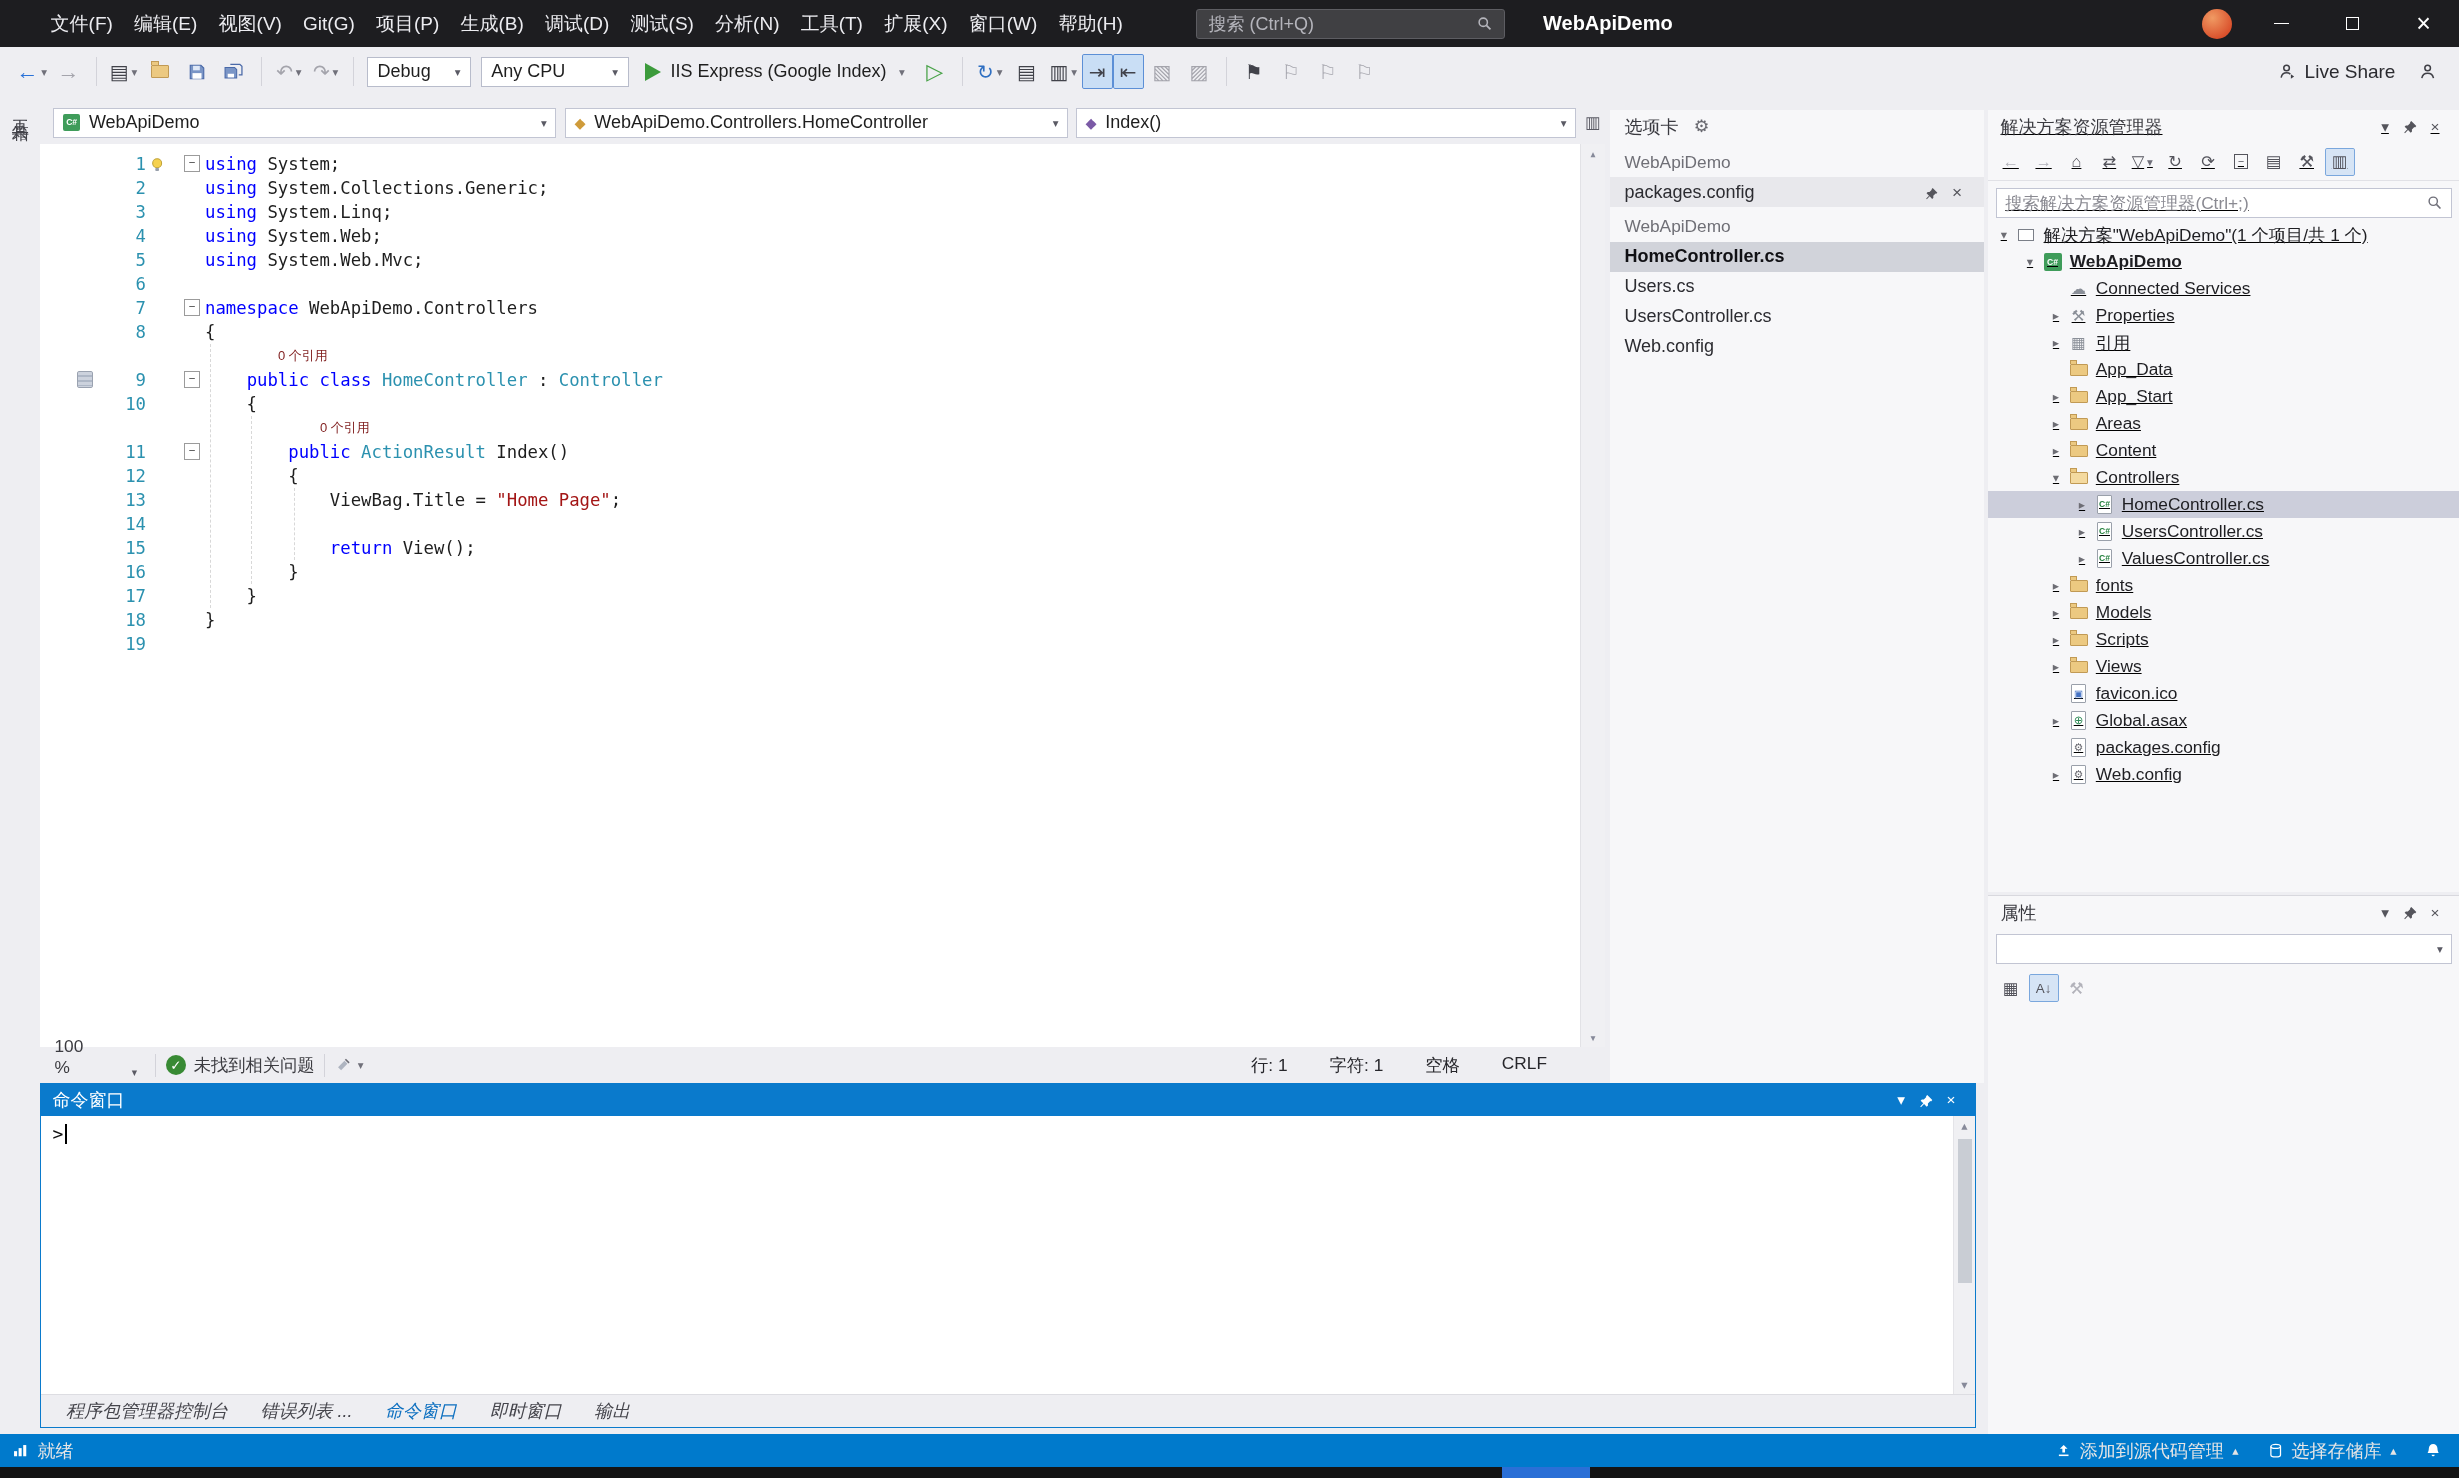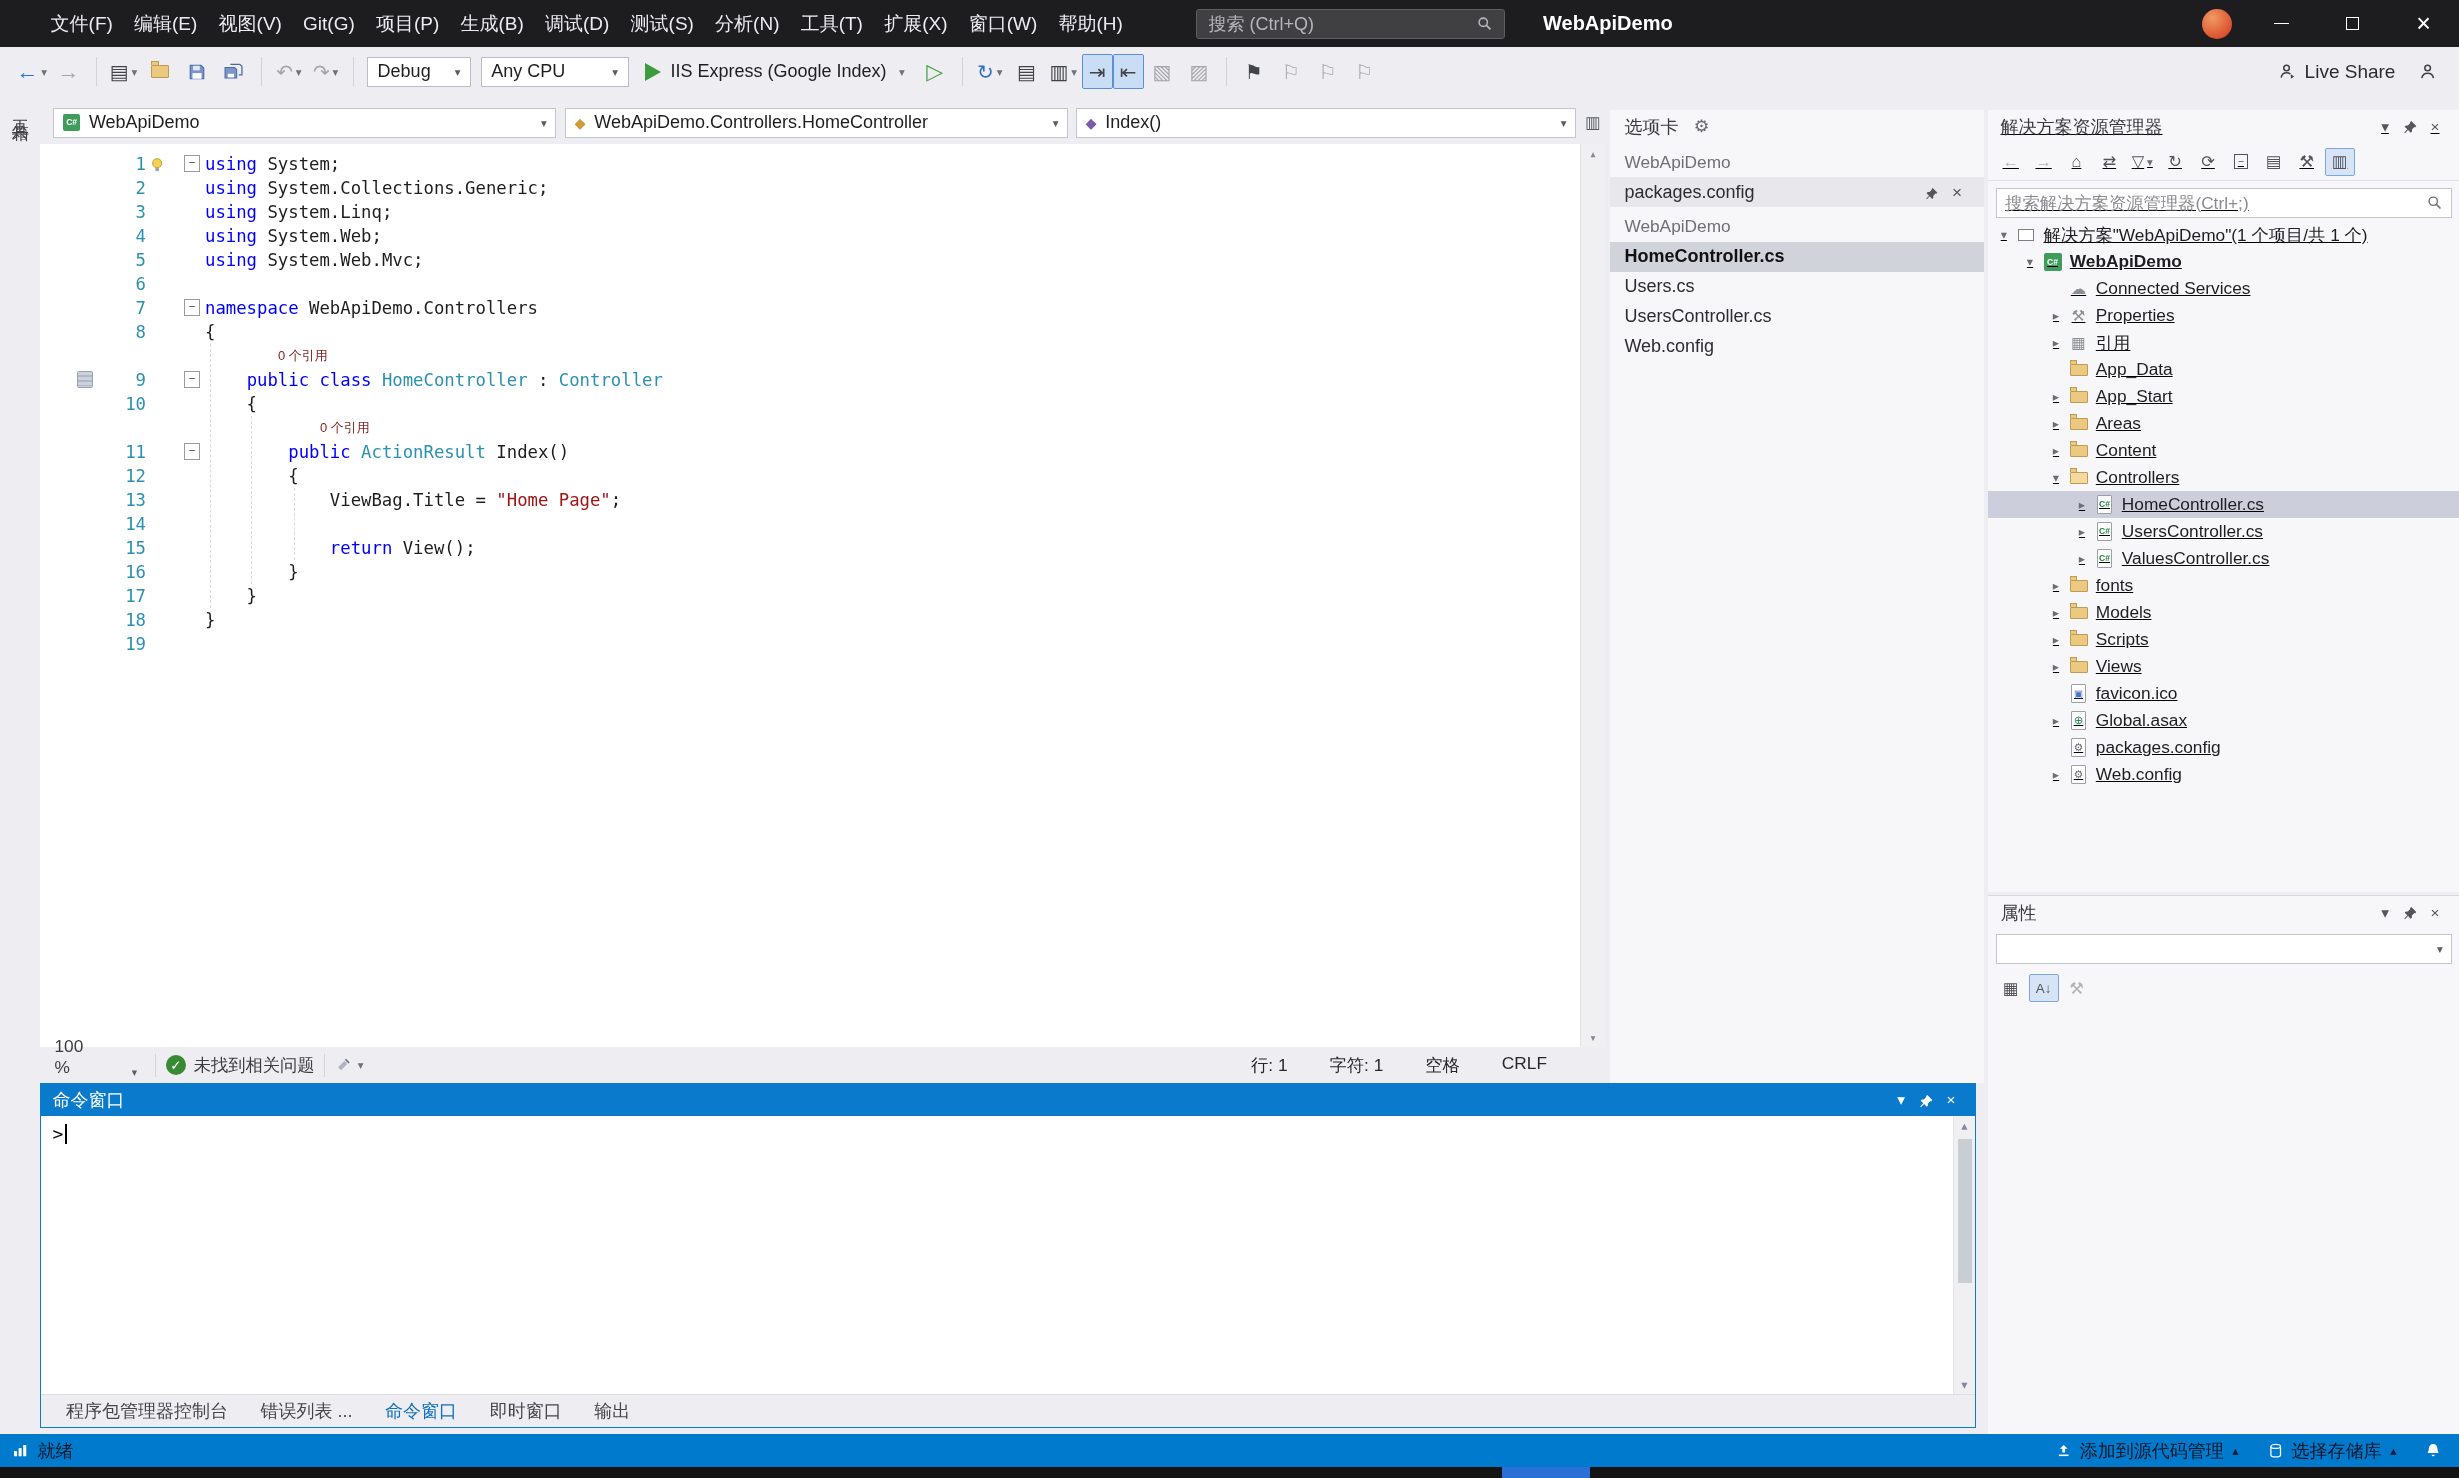--- a/index.html
+++ b/index.html
@@ -143,25 +143,25 @@
   
   .cmdwin{position:absolute;left:40px;top:1083px;width:1936px;height:345px;background:#fff;border:1px solid #0a7acc;box-sizing:border-box;}
   .cw-title{height:32px;background:#0a7acc;color:#fff;display:flex;align-items:center;padding:0 11.5px;font-size:18px;}
   .cw-sp{flex:1;}
   .cw-body{position:absolute;left:0;top:32px;right:23px;bottom:33px;font-family:"DejaVu Sans Mono","Liberation Mono",monospace;
            font-size:18px;color:#111;padding:6.7px 11.5px;}
   .caret-line{display:inline-block;width:1.9px;height:20px;background:#000;margin-left:1.9px;vertical-align:text-bottom;}
   .cw-scroll{position:absolute;right:0;top:32px;width:22px;bottom:33px;background:#f0f0f3;border-left:1px solid #e4e4e8;box-sizing:border-box;}
   .cw-tabs{position:absolute;left:0;bottom:0;height:33px;right:0;background:#eeeef2;display:flex;align-items:center;
            padding-left:13.4px;gap:9.6px;border-top:1px solid #dddde2;box-sizing:border-box;}
-  .cw-tab{padding:3.8px 11.5px;font-size:18px;color:#45454c;}
+  .cw-tab{padding:3.8px 11.5px;font-size:18px;color:#45454c;font-style:italic;}
   .cw-tab.active{color:#0e70c0;}
 
   
-  .statusbar{position:absolute;left:0;top:1434px;width:2459px;height:33px;background:#007acc;color:#0f172a;display:flex;
+  .statusbar{position:absolute;left:0;top:1434px;width:2459px;height:33px;background:#007acc;color:#e5e5e5;display:flex;
              align-items:center;font-size:18px;}
   .sb-ic{margin-left:11.5px;display:flex;align-items:center;}
   .sb-text{margin-left:9.6px;}
   .sb-right{margin-left:auto;display:flex;align-items:center;gap:29px;padding-right:17.3px;}
   .sb-item{display:flex;align-items:center;gap:8.6px;}
   .sb-caret{font-size:12.5px;}
 
   .taskstrip{position:absolute;left:0;top:1467px;width:2459px;height:11.5px;background:#141414;}
   .taskblue{position:absolute;left:1502px;top:0;width:88px;height:11.5px;background:#2a6fd6;}
 </style>

